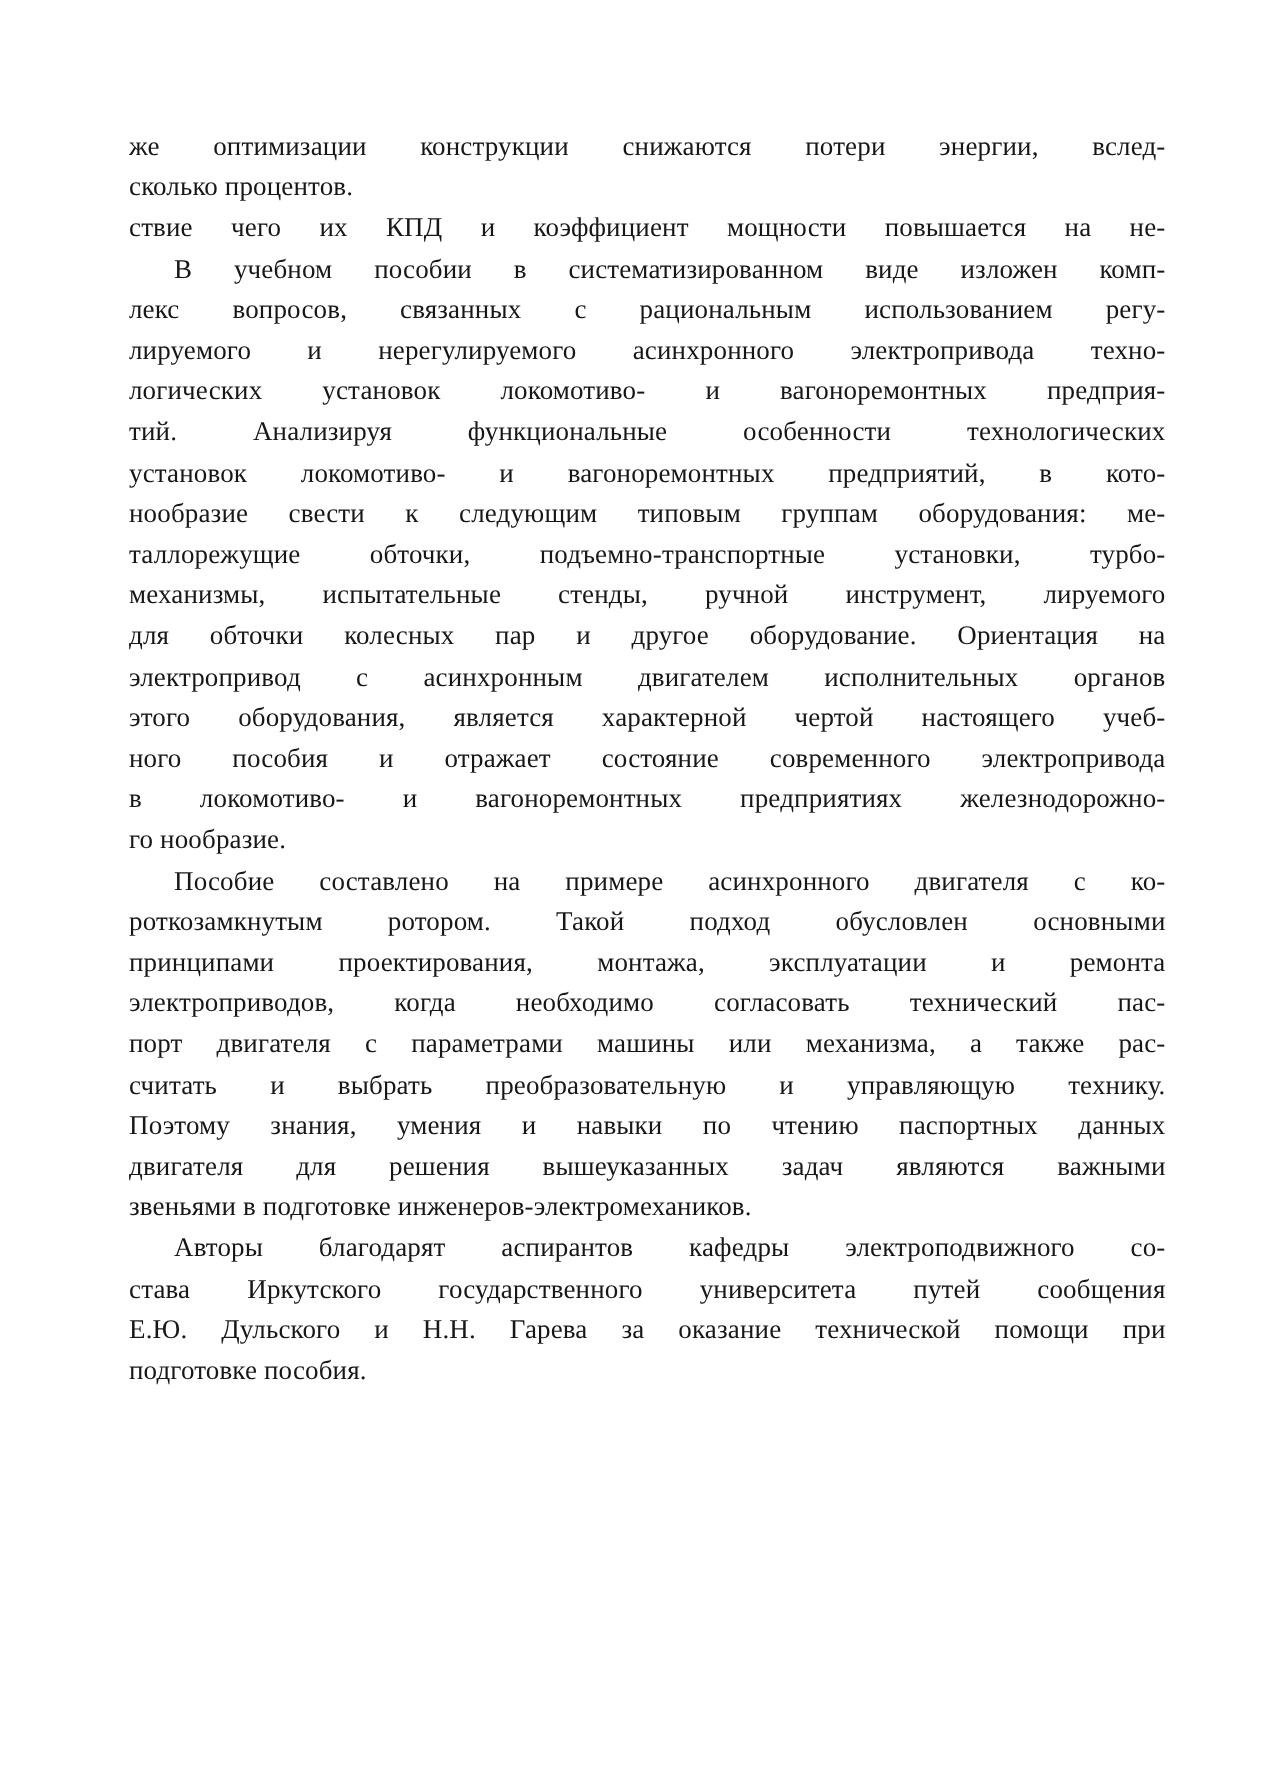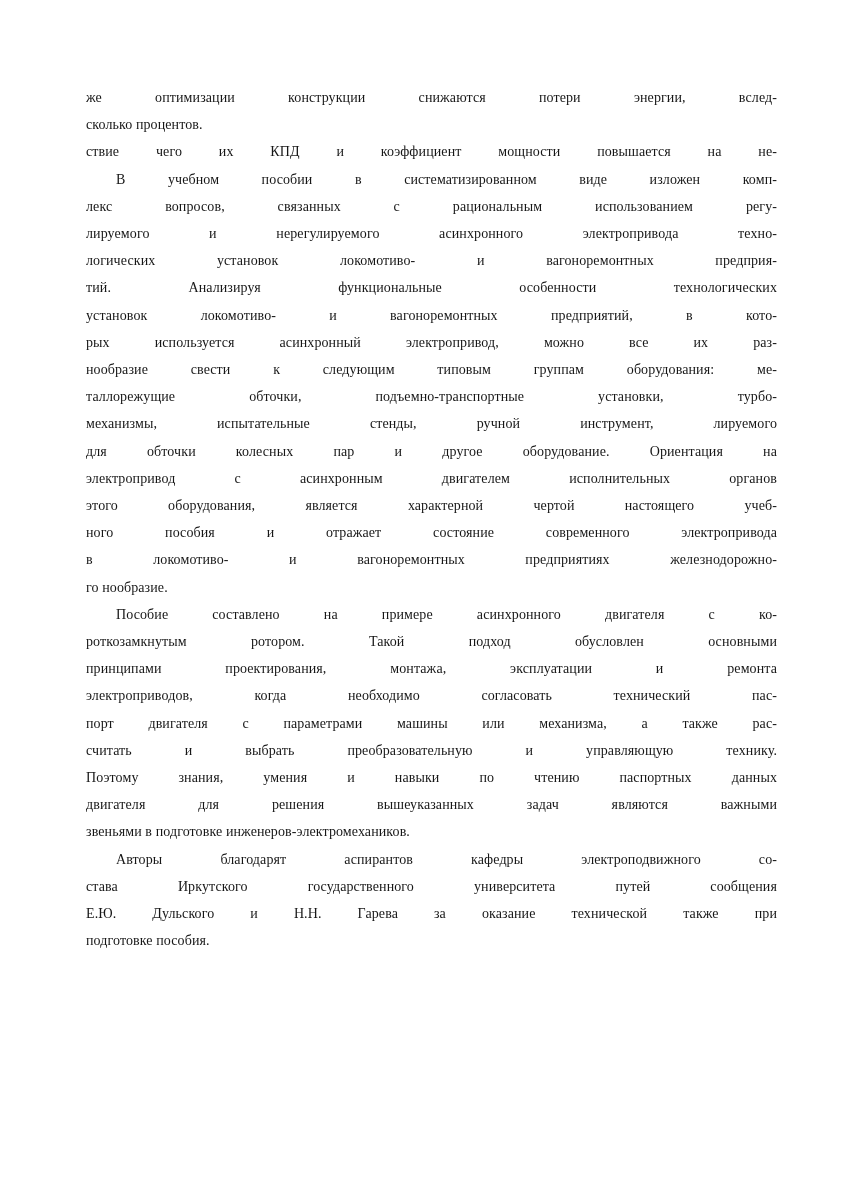--- a/index.html
+++ b/index.html
@@ -14,21 +14,21 @@
     background: #ffffff;
     overflow: hidden;
     font-family: "Liberation Serif", "DejaVu Serif", serif;
     color: #171717;
   }
   .text-block {
     position: absolute;
     left: 86px;
     top: 84px;
     width: 691px;
-    font-size: 14px;
+    font-size: 18px;
     line-height: 27.2px;
     letter-spacing: 0.1px;
   }
   .paragraph {
     margin: 0;
     padding: 0;
   }
   .line {
     text-align: justify;
     text-align-last: justify;
@@ -51,21 +51,20 @@
         <div class="line para-last">сколько процентов.</div>
         <div class="line">ствие чего их КПД и коэффициент мощности повышается на не-</div>
       </div>
       <div class="paragraph">
         <div class="line first-indent">В учебном пособии в систематизированном виде изложен комп-</div>
         <div class="line">лекс вопросов, связанных с рациональным использованием регу-</div>
         <div class="line">лируемого и нерегулируемого асинхронного электропривода техно-</div>
         <div class="line">логических установок локомотиво- и вагоноремонтных предприя-</div>
         <div class="line">тий. Анализируя функциональные особенности технологических</div>
         <div class="line">установок локомотиво- и вагоноремонтных предприятий, в кото-</div>
-        <div class="line">рых используется асинхронный электропривод, можно все их раз-</div>
         <div class="line">нообразие свести к следующим типовым группам оборудования: ме-</div>
         <div class="line">таллорежущие обточки, подъемно-транспортные установки, турбо-</div>
         <div class="line">механизмы, испытательные стенды, ручной инструмент, лируемого</div>
         <div class="line">для обточки колесных пар и другое оборудование. Ориентация на</div>
         <div class="line">электропривод с асинхронным двигателем исполнительных органов</div>
         <div class="line">этого оборудования, является характерной чертой настоящего учеб-</div>
         <div class="line">ного пособия и отражает состояние современного электропривода</div>
         <div class="line">в локомотиво- и вагоноремонтных предприятиях железнодорожно-</div>
         <div class="line para-last">го нообразие.</div>
       </div>
@@ -76,17 +75,17 @@
         <div class="line">электроприводов, когда необходимо согласовать технический пас-</div>
         <div class="line">порт двигателя с параметрами машины или механизма, а также рас-</div>
         <div class="line">считать и выбрать преобразовательную и управляющую технику.</div>
         <div class="line">Поэтому знания, умения и навыки по чтению паспортных данных</div>
         <div class="line">двигателя для решения вышеуказанных задач являются важными</div>
         <div class="line para-last">звеньями в подготовке инженеров-электромехаников.</div>
       </div>
       <div class="paragraph">
         <div class="line first-indent">Авторы благодарят аспирантов кафедры электроподвижного со-</div>
         <div class="line">става Иркутского государственного университета путей сообщения</div>
-        <div class="line">Е.Ю. Дульского и Н.Н. Гарева за оказание технической также при</div>
+        <div class="line">Е.Ю. Дульского и Н.Н. Гарева за оказание технической помощи при</div>
         <div class="line para-last">подготовке  пособия.</div>
       </div>
     </div>
 </div>
 
 </body></html>

